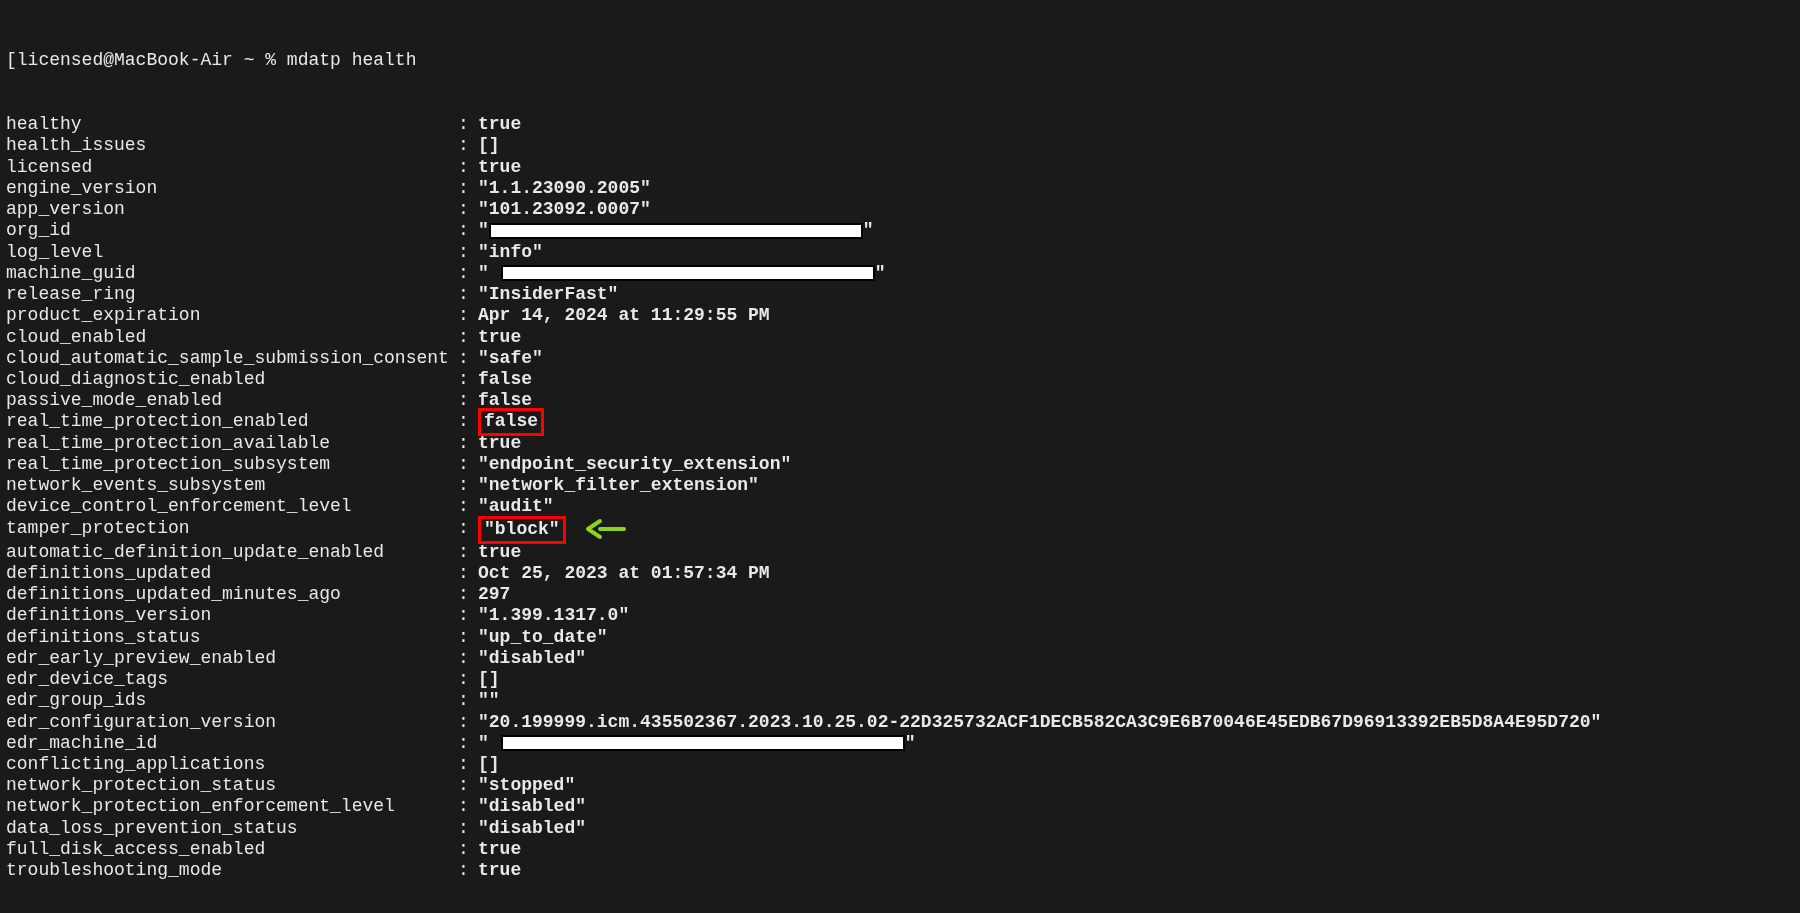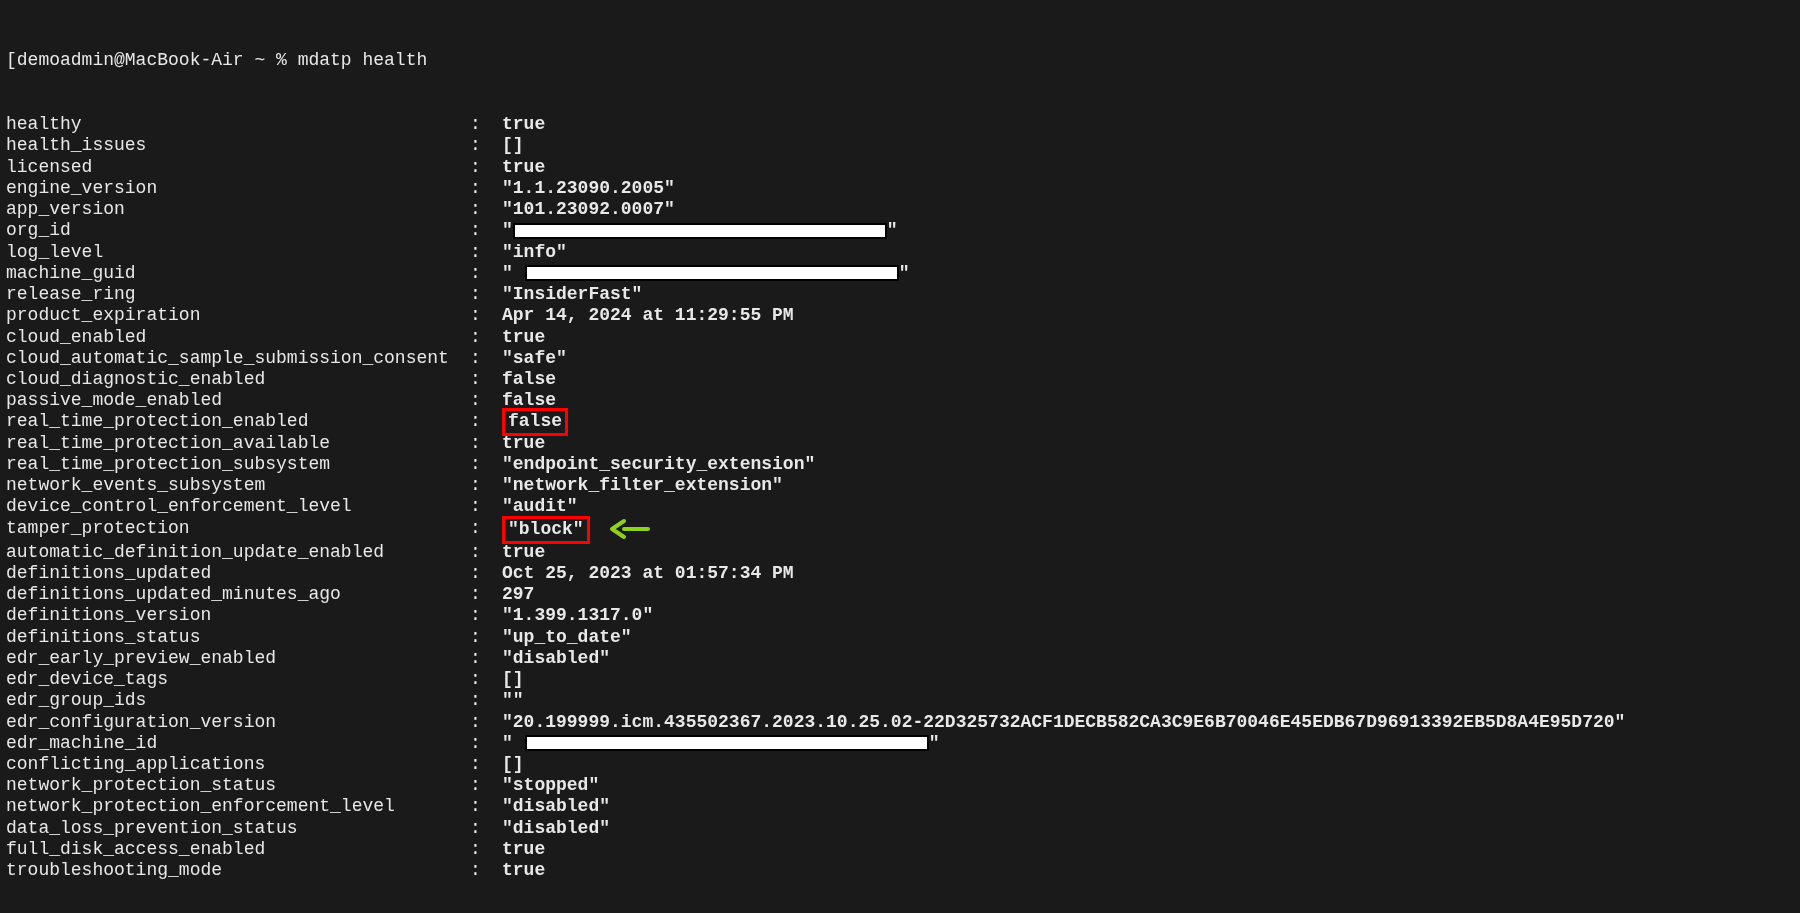--- a/index.html
+++ b/index.html
@@ -13,21 +13,20 @@
       font-size: 18px;
       overflow: hidden;
     }
     .terminal {
       padding: 8px 6px;
       line-height: 1.18;
       white-space: pre;
     }
     .row {
       display: flex;
-      gap: 12px;
     }
     .key {
       width: 452px;
       flex: 0 0 452px;
     }
     .colon {
       width: 20px;
       flex: 0 0 20px;
       text-align: left;
     }
@@ -61,18 +60,18 @@
       transform: translateY(-1px);
     }
     .prompt-line {
       white-space: pre;
     }
   </style>
 </head>
 <body>
 
 <div class="terminal">
-  <div class="prompt-line">[demoadmin@MacBook-Air ~ % mdatp health</div>
+  <div class="prompt-line">[licensed@MacBook-Air ~ % mdatp health</div>
   <div id="rows-mount"><div class="row"><span class="key">healthy</span><span class="colon">:</span><span class="value">true</span></div><div class="row"><span class="key">health_issues</span><span class="colon">:</span><span class="value">[]</span></div><div class="row"><span class="key">licensed</span><span class="colon">:</span><span class="value">true</span></div><div class="row"><span class="key">engine_version</span><span class="colon">:</span><span class="value">"1.1.23090.2005"</span></div><div class="row"><span class="key">app_version</span><span class="colon">:</span><span class="value">"101.23092.0007"</span></div><div class="row"><span class="key">org_id</span><span class="colon">:</span><span class="value"><span>"</span><span class="redact" style="width: 370px;"></span><span>"</span></span></div><div class="row"><span class="key">log_level</span><span class="colon">:</span><span class="value">"info"</span></div><div class="row"><span class="key">machine_guid</span><span class="colon">:</span><span class="value"><span>"</span><span class="redact" style="width: 370px; margin-left: 12px;"></span><span>"</span></span></div><div class="row"><span class="key">release_ring</span><span class="colon">:</span><span class="value">"InsiderFast"</span></div><div class="row"><span class="key">product_expiration</span><span class="colon">:</span><span class="value">Apr 14, 2024 at 11:29:55 PM</span></div><div class="row"><span class="key">cloud_enabled</span><span class="colon">:</span><span class="value">true</span></div><div class="row"><span class="key">cloud_automatic_sample_submission_consent</span><span class="colon">:</span><span class="value">"safe"</span></div><div class="row"><span class="key">cloud_diagnostic_enabled</span><span class="colon">:</span><span class="value">false</span></div><div class="row"><span class="key">passive_mode_enabled</span><span class="colon">:</span><span class="value">false</span></div><div class="row"><span class="key">real_time_protection_enabled</span><span class="colon">:</span><span class="value"><span class="redbox">false</span></span></div><div class="row"><span class="key">real_time_protection_available</span><span class="colon">:</span><span class="value">true</span></div><div class="row"><span class="key">real_time_protection_subsystem</span><span class="colon">:</span><span class="value">"endpoint_security_extension"</span></div><div class="row"><span class="key">network_events_subsystem</span><span class="colon">:</span><span class="value">"network_filter_extension"</span></div><div class="row"><span class="key">device_control_enforcement_level</span><span class="colon">:</span><span class="value">"audit"</span></div><div class="row"><span class="key">tamper_protection</span><span class="colon">:</span><span class="value"><span class="redbox">"block"</span><span class="arrow"><svg width="44" height="24" viewBox="0 0 44 24" fill="none" stroke="#8fd11f" stroke-width="4" stroke-linejoin="round" stroke-linecap="round">
               <path d="M42 12 L18 12 M18 4 L6 12 L18 20"></path>
             </svg></span></span></div><div class="row"><span class="key">automatic_definition_update_enabled</span><span class="colon">:</span><span class="value">true</span></div><div class="row"><span class="key">definitions_updated</span><span class="colon">:</span><span class="value">Oct 25, 2023 at 01:57:34 PM</span></div><div class="row"><span class="key">definitions_updated_minutes_ago</span><span class="colon">:</span><span class="value">297</span></div><div class="row"><span class="key">definitions_version</span><span class="colon">:</span><span class="value">"1.399.1317.0"</span></div><div class="row"><span class="key">definitions_status</span><span class="colon">:</span><span class="value">"up_to_date"</span></div><div class="row"><span class="key">edr_early_preview_enabled</span><span class="colon">:</span><span class="value">"disabled"</span></div><div class="row"><span class="key">edr_device_tags</span><span class="colon">:</span><span class="value">[]</span></div><div class="row"><span class="key">edr_group_ids</span><span class="colon">:</span><span class="value">""</span></div><div class="row"><span class="key">edr_configuration_version</span><span class="colon">:</span><span class="value">"20.199999.icm.435502367.2023.10.25.02-22D325732ACF1DECB582CA3C9E6B70046E45EDB67D96913392EB5D8A4E95D720"</span></div><div class="row"><span class="key">edr_machine_id</span><span class="colon">:</span><span class="value"><span>"</span><span class="redact" style="width: 400px; margin-left: 12px;"></span><span>"</span></span></div><div class="row"><span class="key">conflicting_applications</span><span class="colon">:</span><span class="value">[]</span></div><div class="row"><span class="key">network_protection_status</span><span class="colon">:</span><span class="value">"stopped"</span></div><div class="row"><span class="key">network_protection_enforcement_level</span><span class="colon">:</span><span class="value">"disabled"</span></div><div class="row"><span class="key">data_loss_prevention_status</span><span class="colon">:</span><span class="value">"disabled"</span></div><div class="row"><span class="key">full_disk_access_enabled</span><span class="colon">:</span><span class="value">true</span></div><div class="row"><span class="key">troubleshooting_mode</span><span class="colon">:</span><span class="value">true</span></div></div>
   
 </div>
 
 </body></html>

